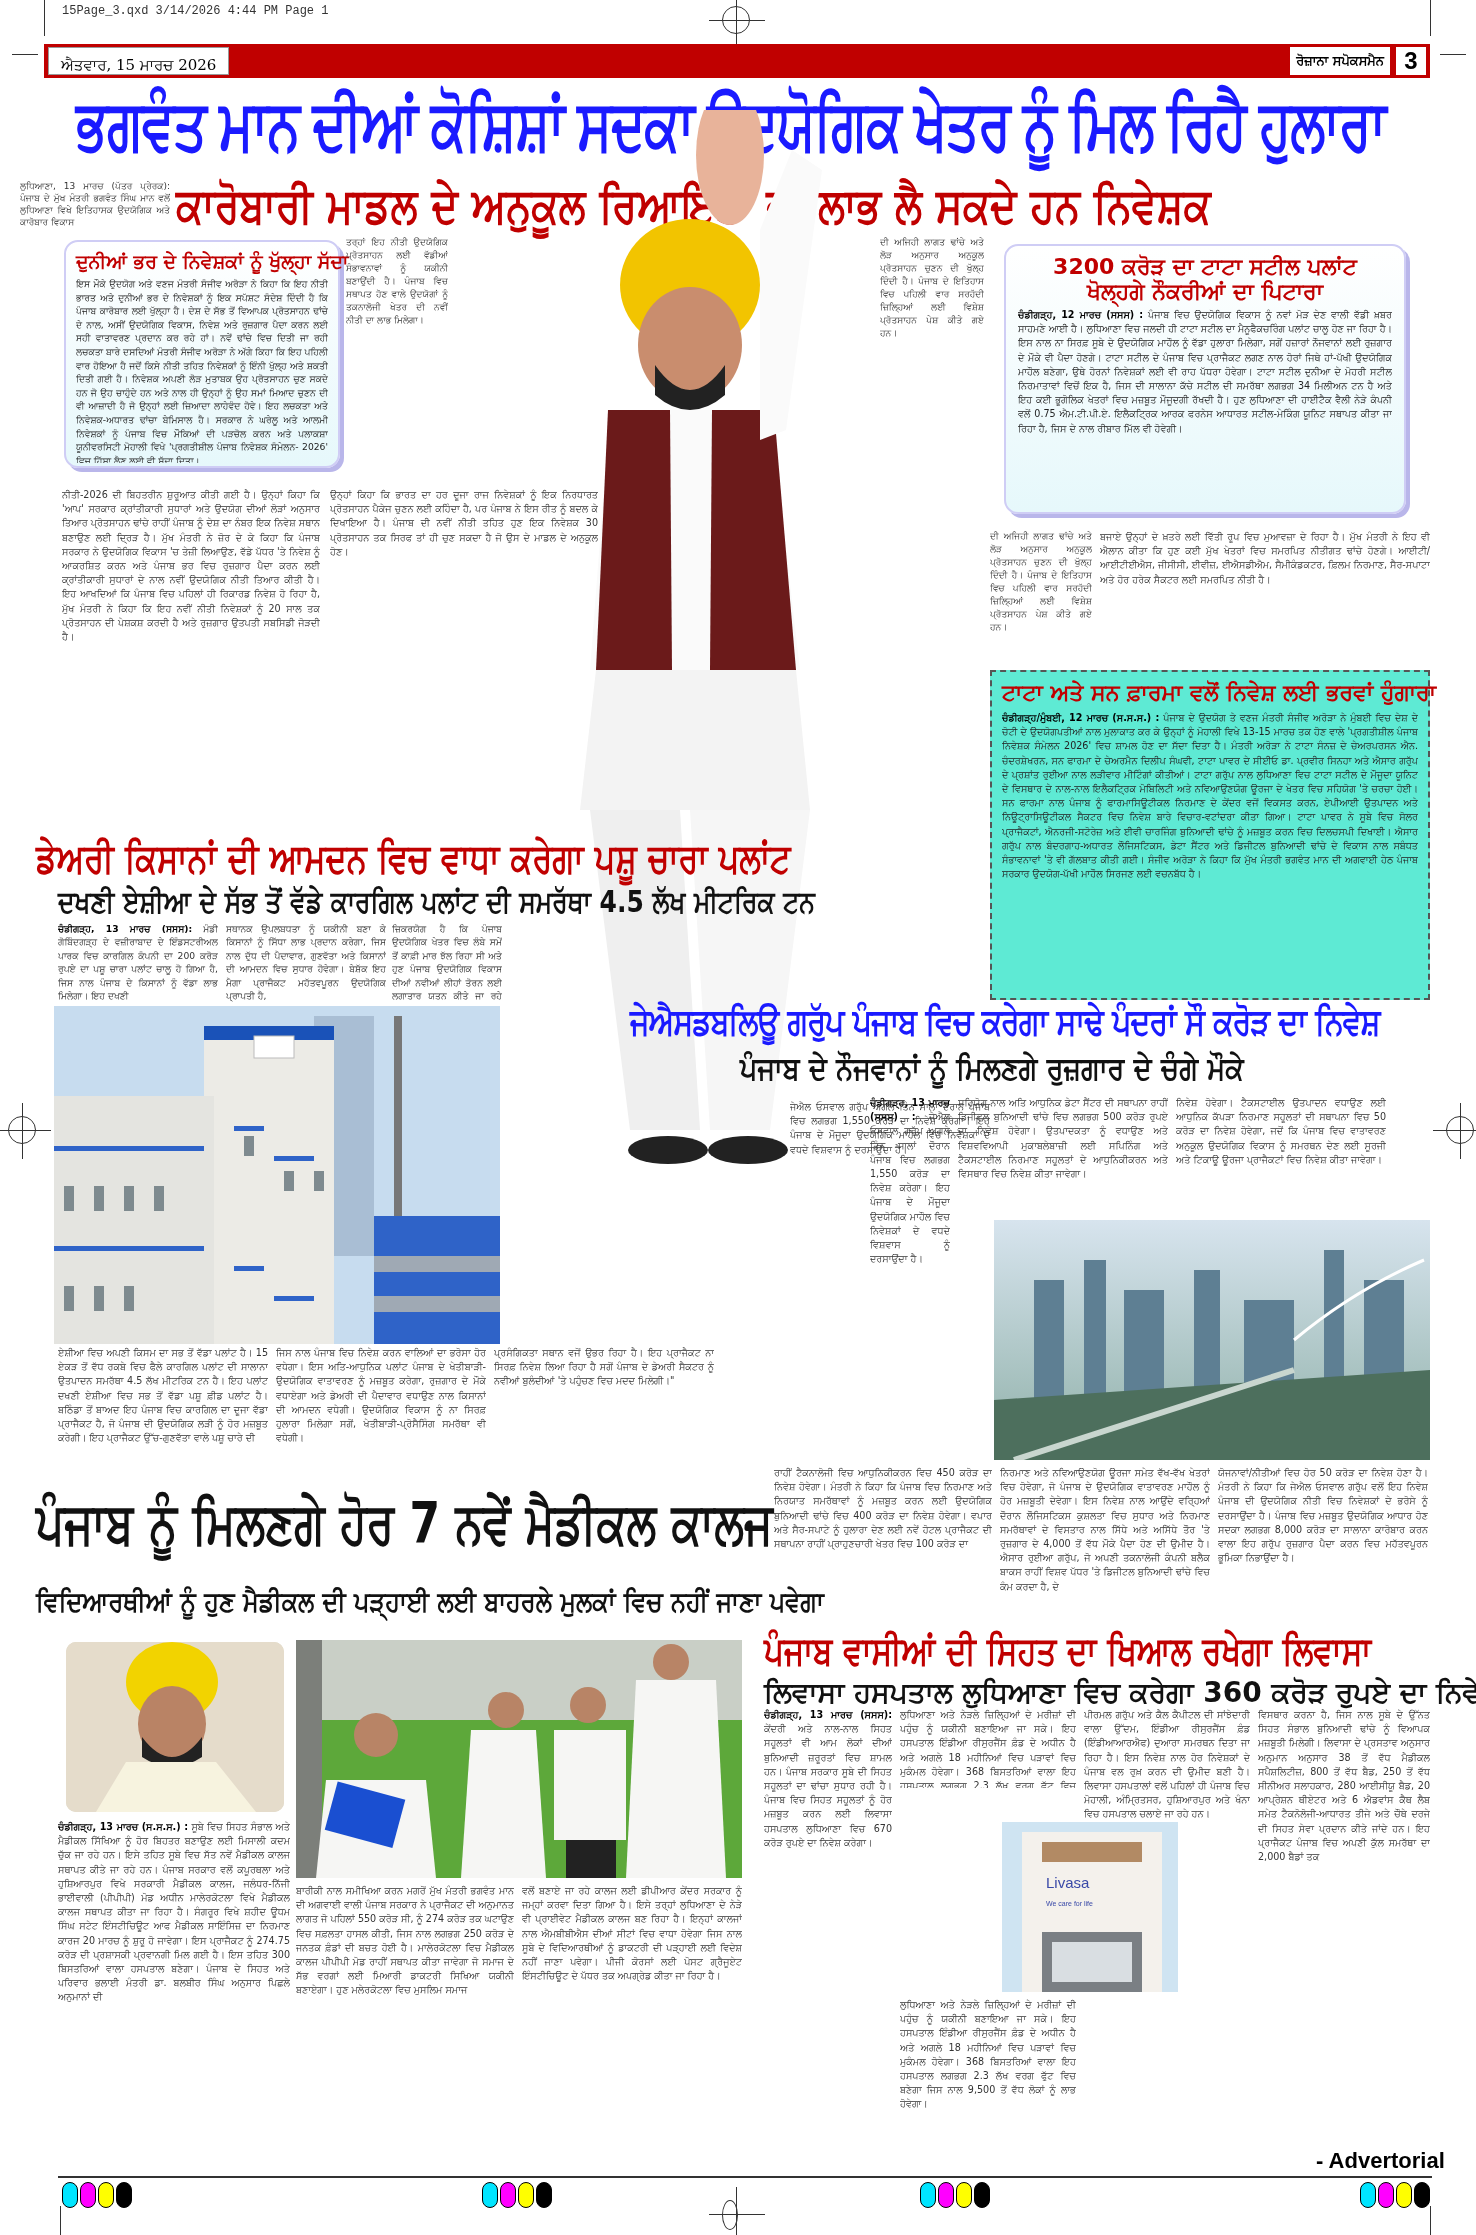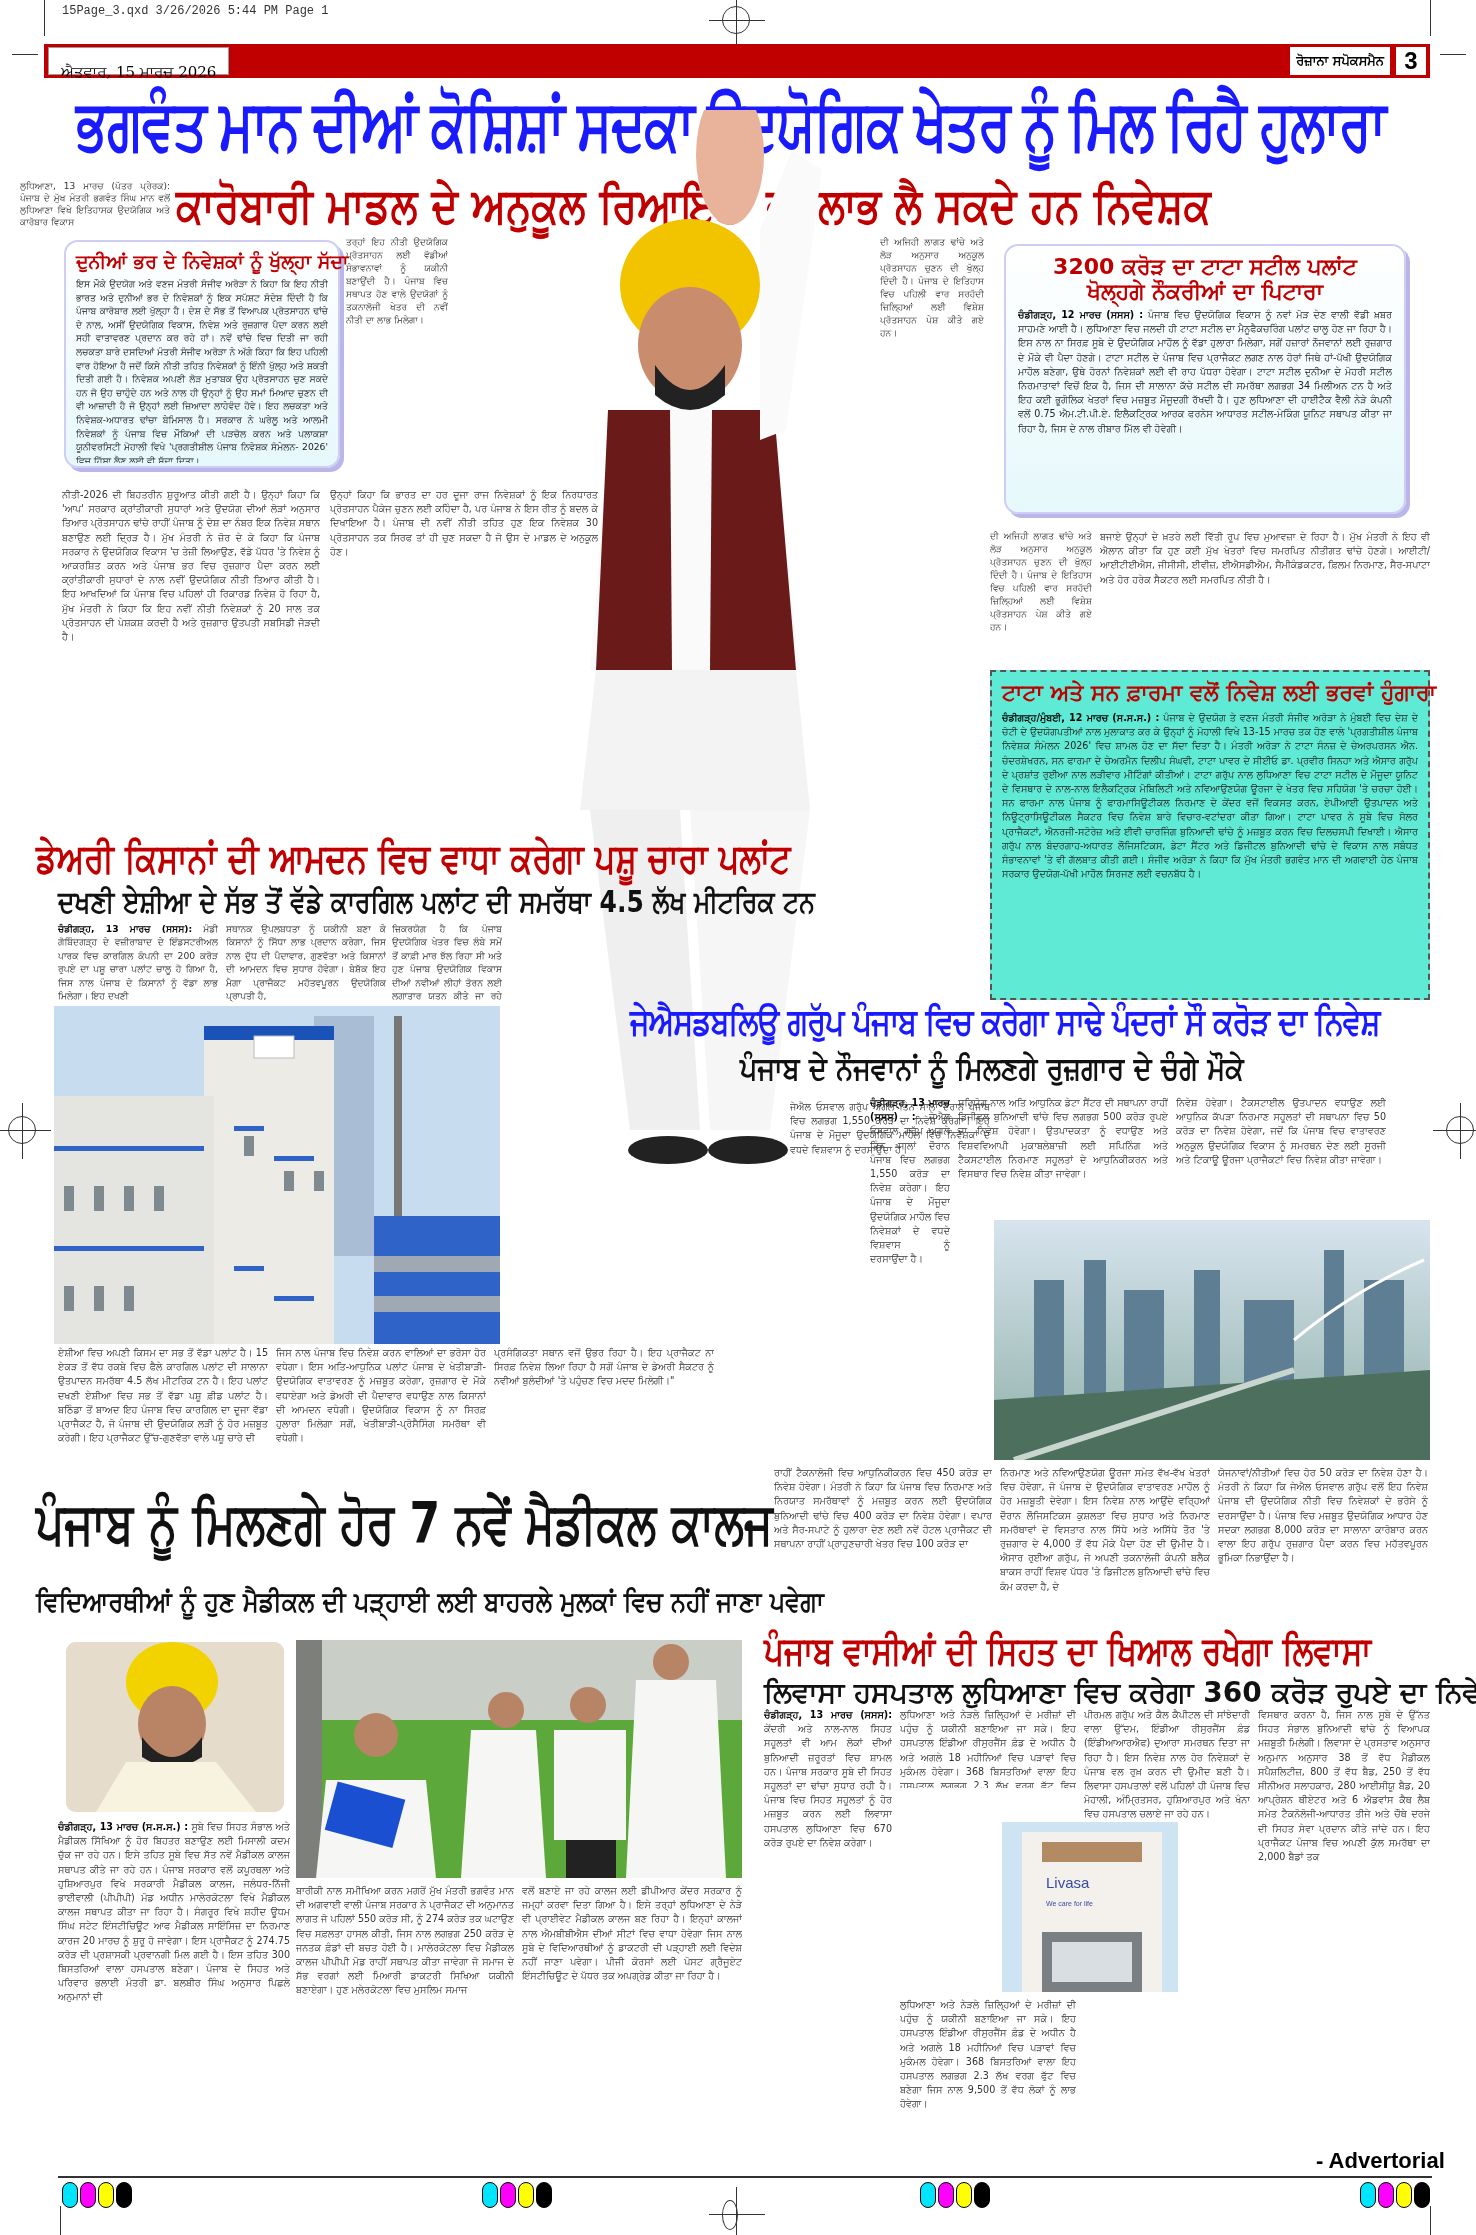--- a/index.html
+++ b/index.html
@@ -6,40 +6,40 @@
 html,body{width:1476px;height:2235px;background:#fff;overflow:hidden}
 body{position:relative;font-family:"DejaVu Sans",sans-serif;color:#222}
 .abs{position:absolute}
 .slug{left:62px;top:4px;font-family:"Liberation Mono",monospace;font-size:12px;color:#333}
 .crop-v{width:1px;background:#333}
 .crop-h{height:1px;background:#333}
 .reg{width:28px;height:28px;border:1px solid #333;border-radius:50%}
 .reg::before{content:"";position:absolute;left:-14px;top:13px;width:56px;height:1px;background:#333}
 .reg::after{content:"";position:absolute;left:13px;top:-14px;width:1px;height:56px;background:#333}
 .masthead{left:44px;top:44px;width:1386px;height:34px;background:#c00000}
-.datebox{position:absolute;left:4px;top:3px;height:28px;background:#fff;border:1px solid #999;padding:11px 12px;font-family:"DejaVu Serif",serif;font-size:15px;line-height:26px;color:#000}
+.datebox{position:absolute;left:4px;top:3px;height:28px;background:#fff;border:1px solid #999;padding:4px 12px;font-family:"DejaVu Serif",serif;font-size:15px;line-height:26px;color:#000}
 .paperbox{position:absolute;right:40px;top:3px;height:28px;background:#fff;padding:0 6px;font-size:13px;font-weight:bold;line-height:28px;color:#000}
 .pagebox{position:absolute;right:4px;top:3px;width:30px;height:28px;background:#fff;font-family:"Liberation Sans",sans-serif;font-weight:bold;font-size:24px;text-align:center;line-height:28px;color:#000}
 .h1{font-family:"Liberation Sans",sans-serif;font-weight:bold;color:#1a1aff;font-size:52px;letter-spacing:-1px;transform:scaleY(1.35);transform-origin:top left;white-space:nowrap}
 .h2red{font-weight:bold;color:#c00000;white-space:nowrap;transform-origin:top left}
 .hblack{font-weight:bold;color:#111;white-space:nowrap;transform-origin:top left}
 .hblue{font-weight:bold;color:#1a1aff;white-space:nowrap;transform-origin:top left}
 .body{font-size:9.6px;line-height:14.2px;color:#333;text-align:justify;overflow:hidden}
 .body b{color:#000}
 .box{border-radius:14px;background:linear-gradient(#fff,#e6f8fb);box-shadow:4px 4px 0 #b9b6ea;border:2px solid #cfcdf5}
 .dashbox{border:2px dashed #555;background:#5eead4}
 .photo{overflow:hidden}
 .cmyk{display:flex;gap:2px}
 .cmyk span{width:16px;height:26px;border:1px solid #000;border-radius:8px 8px 8px 8px}
 .ad{font-family:"Liberation Sans",sans-serif;font-weight:bold;font-size:22px;color:#000}
 </style>
 </head>
 <body>
 
-<div class="abs slug">15Page_3.qxd  3/26/2026  5:44 PM  Page 1</div>
+<div class="abs slug">15Page_3.qxd  3/14/2026  4:44 PM  Page 1</div>
 <div class="abs crop-v" style="left:44px;top:0;height:36px"></div>
 <div class="abs crop-v" style="left:1430px;top:0;height:36px"></div>
 <div class="abs crop-h" style="left:12px;top:54px;width:26px"></div>
 <div class="abs crop-h" style="left:1440px;top:54px;width:26px"></div>
 <div class="abs reg" style="left:722px;top:6px"></div>
 <div class="abs reg" style="left:1446px;top:1116px"></div>
 <div class="abs reg" style="left:8px;top:1116px"></div>
 
 <div class="abs masthead">
   <div class="datebox">ਐਤਵਾਰ, 15 ਮਾਰਚ 2026</div>

